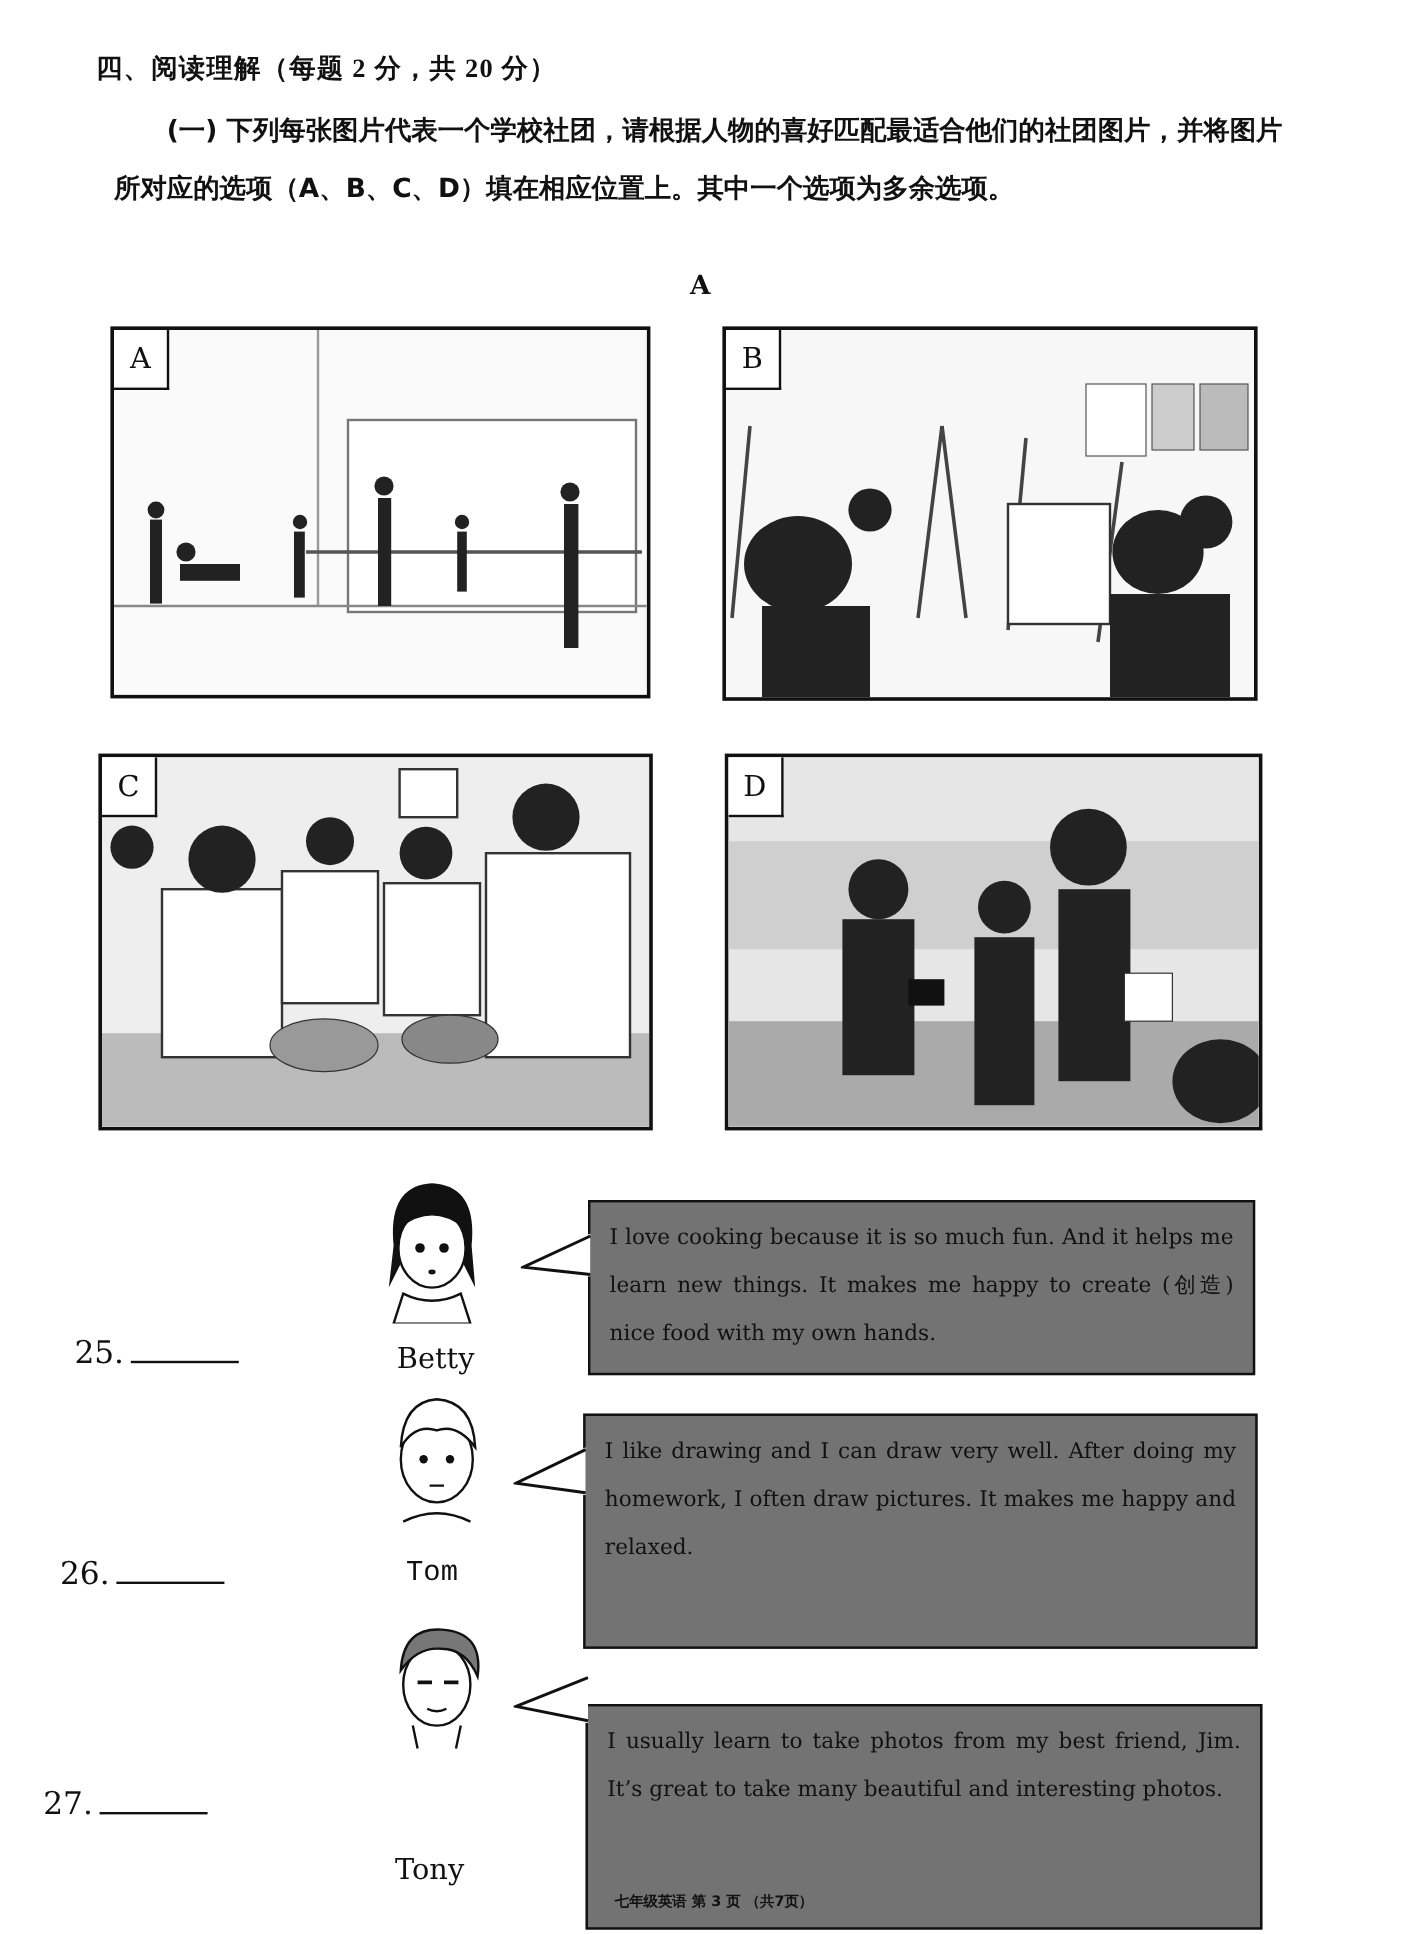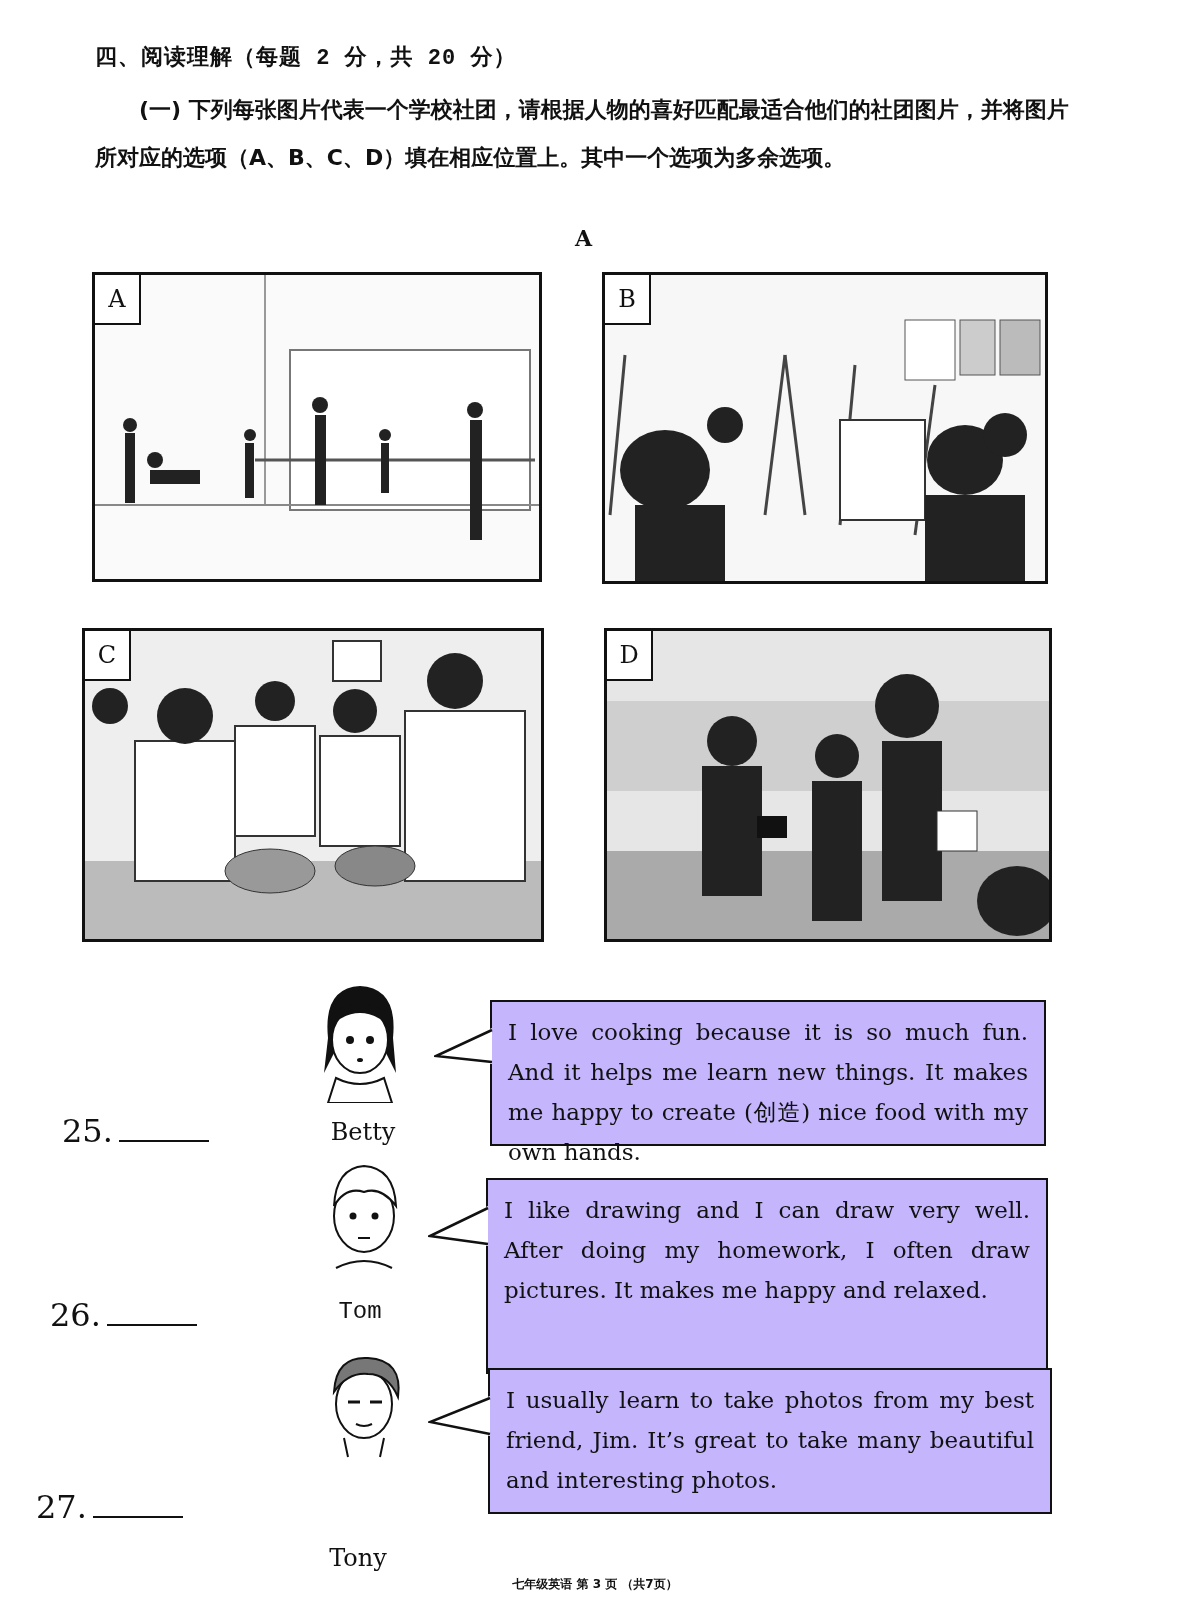--- a/index.html
+++ b/index.html
@@ -1,29 +1,29 @@
 <!DOCTYPE html>
 <html><head>
 <meta charset="utf-8">
 <style>
   html, body { margin:0; padding:0; }
   body { width:1190px; height:1612px; background:#ffffff; position:relative; overflow:hidden;
          font-family:"DejaVu Serif", serif; color:#111; }
   .abs { position:absolute; }
-  .heading { left:95px; top:42px; font-family:Liberation Mono, monospace; font-size:22px; font-weight:bold; letter-spacing:1px; }
+  .heading { left:80px; top:42px; font-family:Liberation Serif, serif; font-size:22px; font-weight:bold; letter-spacing:1px; }
   .instr { left:95px; top:86px; width:990px; font-family:"DejaVu Sans", sans-serif; font-size:22px; font-weight:bold; line-height:48px; text-indent:44px; }
   .section-letter { left:575px; top:225px; font-size:22px; font-weight:bold; }
   .pic { border:3px solid #111; background:#f2f2f2; overflow:hidden; }
   .pic-label { position:absolute; left:0; top:0; width:44px; height:48px; border-right:2px solid #111; border-bottom:2px solid #111;
                background:#fff; font-size:24px; display:flex; align-items:center; justify-content:center; z-index:2; }
   .pic svg { position:absolute; left:0; top:0; width:100%; height:100%; }
-  .answer { font-size:32px; }
+  .answer { font-size:26px; }
   .blank { display:inline-block; width:90px; border-bottom:2px solid #111; margin-left:6px; height:22px; }
   .name { font-size:24px; text-align:center; width:120px; }
-  .bubble { border:2.5px solid #111; background:#c4b5fd; padding:10px 16px; font-size:23px; line-height:40px; box-sizing:border-box; text-align:justify; }
+  .bubble { border:2.5px solid #111; background:#737373; padding:10px 16px; font-size:18px; line-height:40px; box-sizing:border-box; text-align:justify; }
   .tail { position:absolute; }
   .footer { left:0; width:1190px; top:1576px; text-align:center; font-family:"DejaVu Sans", sans-serif; font-weight:bold; font-size:12px; }
 </style>
 </head>
 <body>
 
 <div class="abs heading">四、阅读理解（每题 2 分，共 20 分）</div>
 <div class="abs instr">(一) 下列每张图片代表一个学校社团，请根据人物的喜好匹配最适合他们的社团图片，并将图片所对应的选项（A、B、C、D）填在相应位置上。其中一个选项为多余选项。</div>
 <div class="abs section-letter">A</div>
 
@@ -168,21 +168,21 @@
 </div>
 <svg class="abs" style="left:318px;top:1352px;" width="98" height="110" viewBox="0 0 98 110">
   <ellipse cx="46" cy="52" rx="28" ry="34" fill="#fff" stroke="#111" stroke-width="2"></ellipse>
   <path d="M16 40 Q18 4 50 6 Q85 8 80 45 Q70 22 50 22 Q30 20 16 40 Z" fill="#777" stroke="#111" stroke-width="2"></path>
   <line x1="30" y1="50" x2="42" y2="50" stroke="#111" stroke-width="3"></line>
   <line x1="52" y1="50" x2="64" y2="50" stroke="#111" stroke-width="3"></line>
   <path d="M38 72 Q46 76 54 72" fill="none" stroke="#111" stroke-width="2"></path>
   <path d="M26 86 L30 105 M66 86 L62 105" stroke="#111" stroke-width="2"></path>
 </svg>
 <div class="abs name" style="left:298px;top:1544px;">Tony</div>
-<div class="abs bubble" style="left:488px;top:1368px;width:564px;height:146px;">
+<div class="abs bubble" style="left:488px;top:1420px;width:564px;height:188px;">
   <span>I usually learn to take photos from my best friend, Jim. It’s great to take many beautiful and interesting photos.</span>
 </div>
 <svg class="tail" style="left:428px;top:1396px;" width="64" height="40" viewBox="0 0 64 40">
   <polygon points="62,0 0,26 62,40" fill="#fff"></polygon>
   <polyline points="62,2 2,26 62,38" fill="none" stroke="#111" stroke-width="2.5"></polyline>
 </svg>
 
 <div class="abs footer">七年级英语 第 3 页 （共7页）</div>
 
 </body></html>

